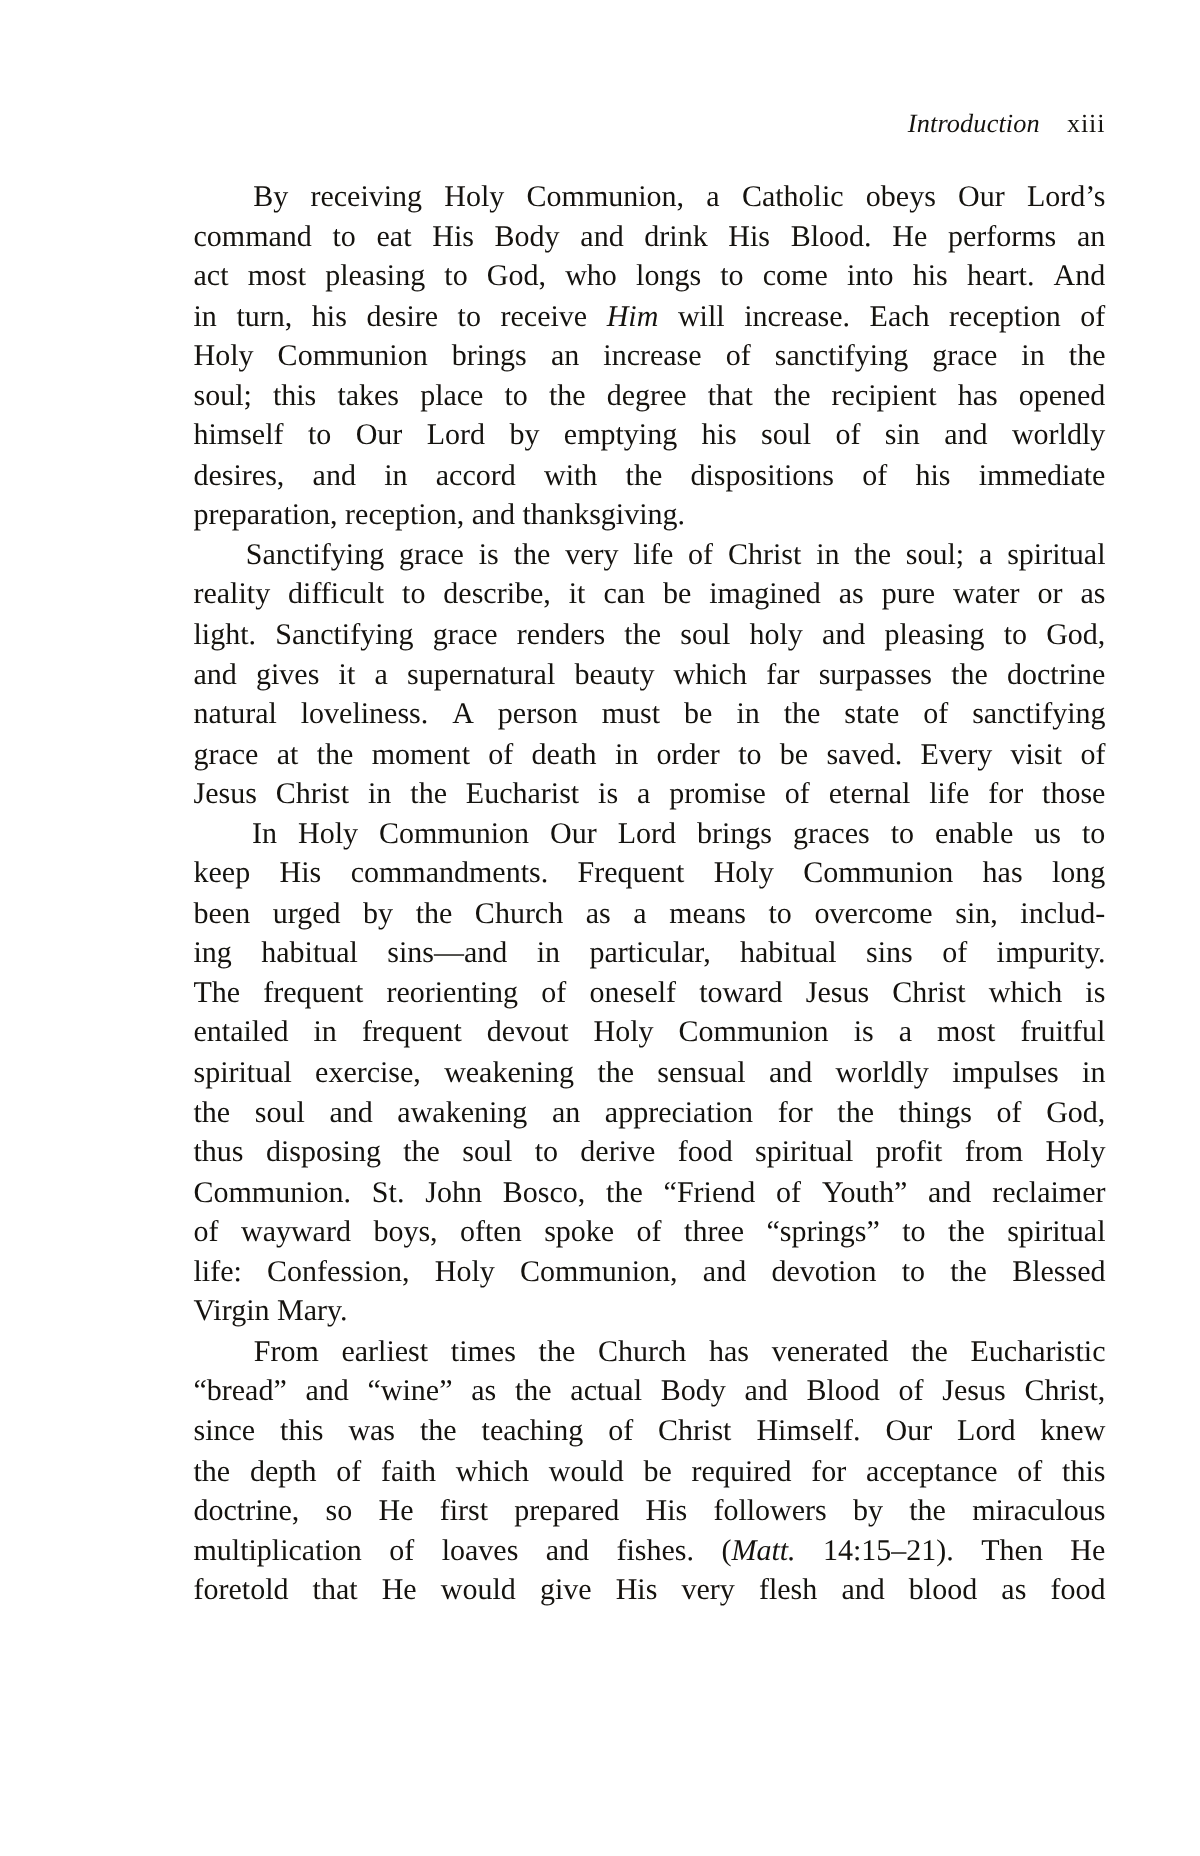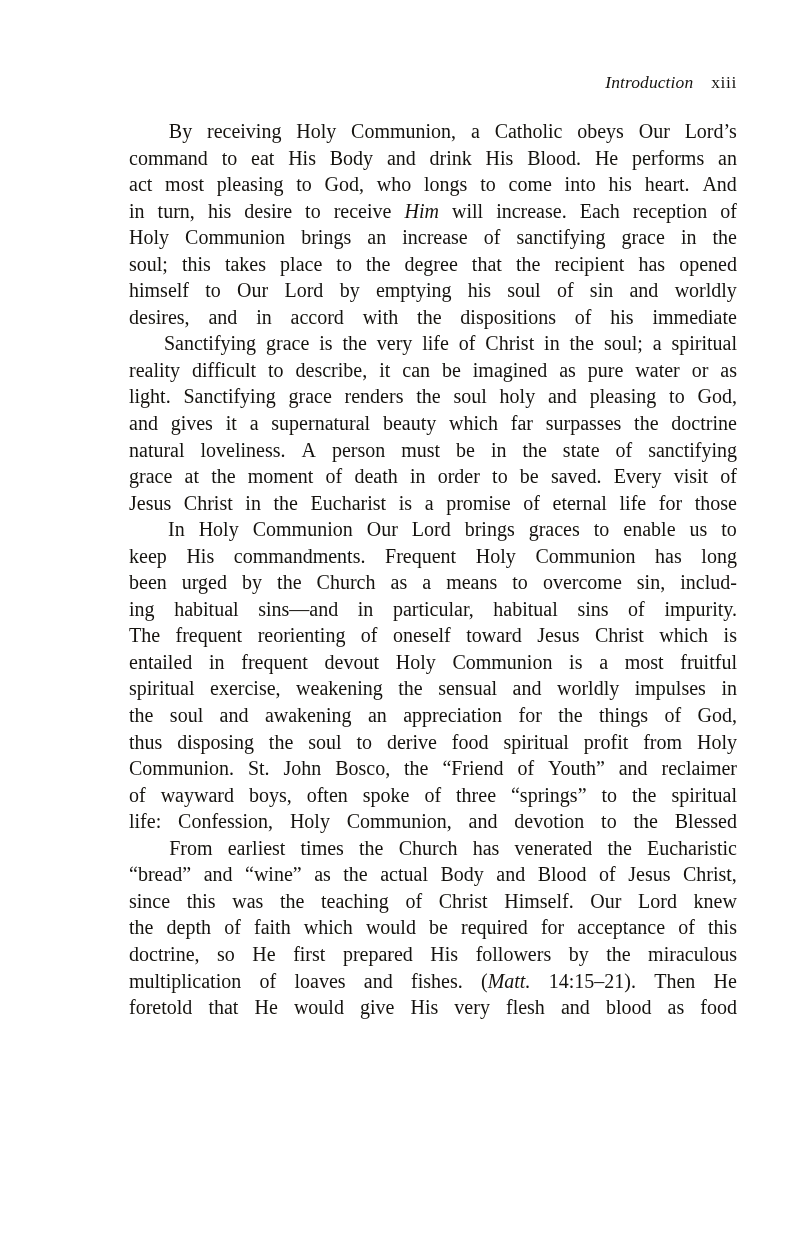--- a/index.html
+++ b/index.html
@@ -197,20 +197,21 @@
           <span class="w">and</span>
           <span class="w">in</span>
           <span class="w">accord</span>
           <span class="w">with</span>
           <span class="w">the</span>
           <span class="w">dispositions</span>
           <span class="w">of</span>
           <span class="w">his</span>
           <span class="w">immediate</span>
         </div>
+      <div class="ln flush"><span class="w">preparation, reception, and thanksgiving.</span></div>
     </div>
 
     <div>
       <div class="ln just">
           <span class="ind"></span>
           <span class="w">Sanctifying</span>
           <span class="w">grace</span>
           <span class="w">is</span>
           <span class="w">the</span>
           <span class="w">very</span>
@@ -450,20 +451,21 @@
           <span class="w">life:</span>
           <span class="w">Confession,</span>
           <span class="w">Holy</span>
           <span class="w">Communion,</span>
           <span class="w">and</span>
           <span class="w">devotion</span>
           <span class="w">to</span>
           <span class="w">the</span>
           <span class="w">Blessed</span>
         </div>
+      <div class="ln flush"><span class="w">Virgin Mary.</span></div>
     </div>
 
     <div>
       <div class="ln just">
           <span class="ind"></span>
           <span class="w">From</span>
           <span class="w">earliest</span>
           <span class="w">times</span>
           <span class="w">the</span>
           <span class="w">Church</span>

